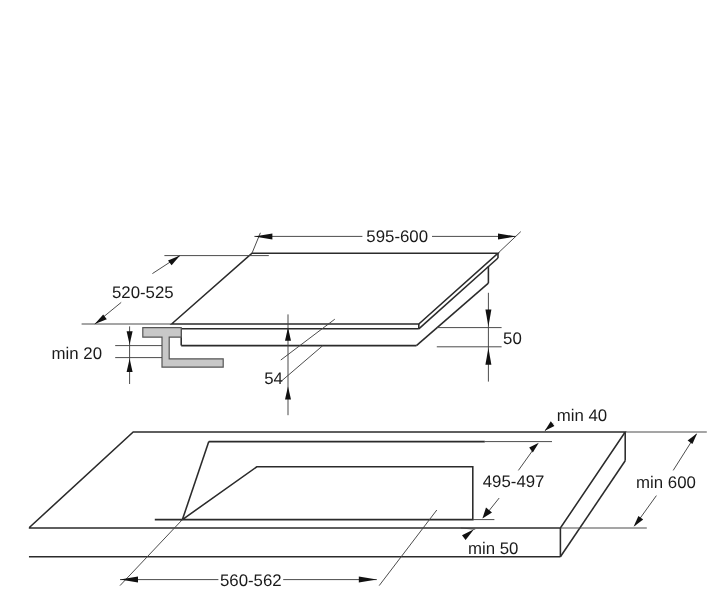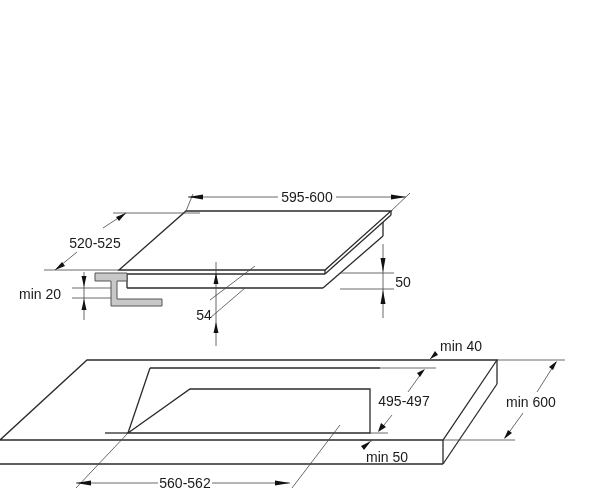--- a/index.html
+++ b/index.html
@@ -1,17 +1,17 @@
 <!DOCTYPE html>
 <html><head>
   <meta charset="utf-8">
   <style>
     html, body { margin: 0; padding: 0; background: #ffffff; }
     body { width: 600px; height: 494px; overflow: hidden; position: relative; }
-    #diagram { position: absolute; left: 0; top: 0; width: 556px; height: 494px; }
+    #diagram { position: absolute; left: 0; top: 0; width: 556px; height: 494px; padding-left: 24px; }
     svg text { font-family: "Liberation Sans", "DejaVu Sans", sans-serif; font-size: 14px; fill: #1a1a1a; }
     .edge { stroke: #2b2b2b; stroke-width: 1.3; fill: none; }
     .dim { stroke: #444444; stroke-width: 0.8; fill: none; }
     .arrow { fill: #111111; stroke: none; }
     .bracket { fill: #c8c8c8; stroke: #555555; stroke-width: 1; }
   </style>
 </head>
 <body>
 
 <div id="diagram">

